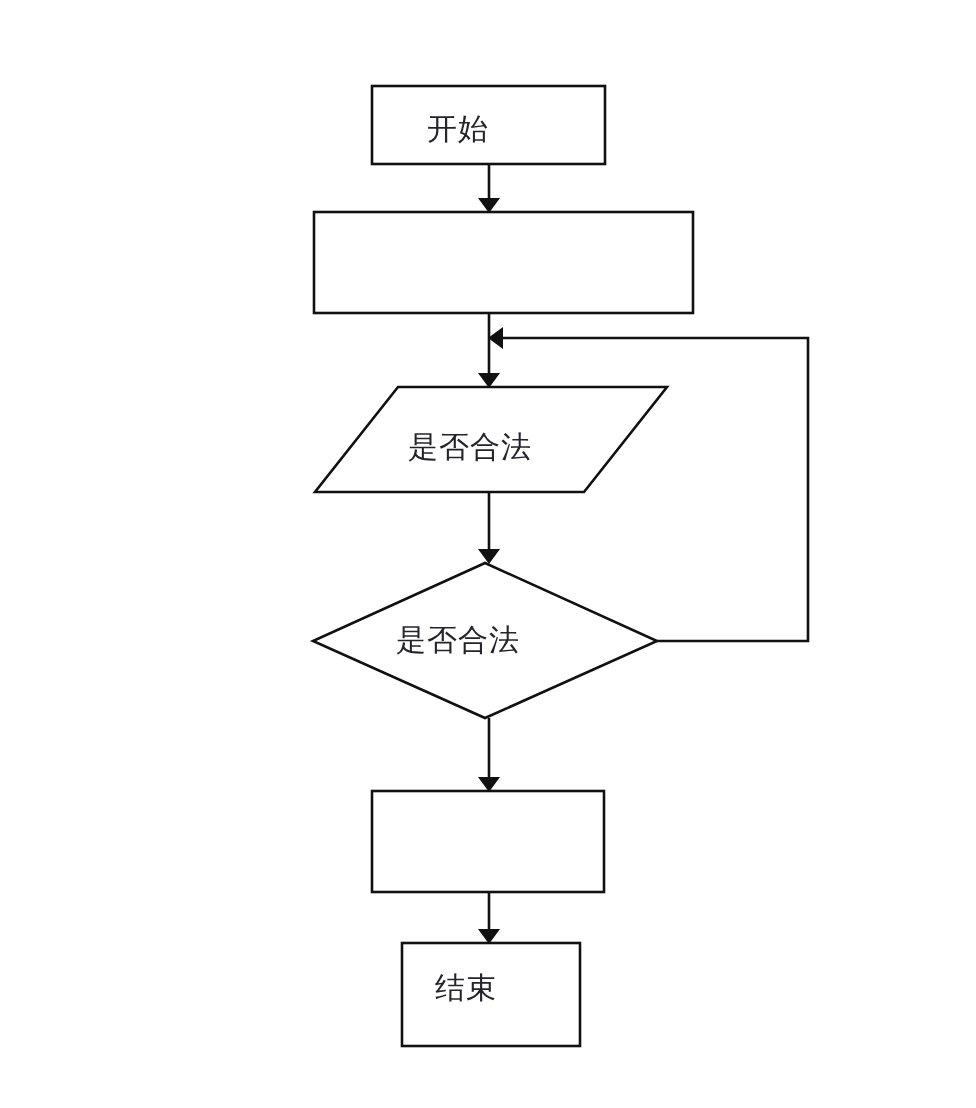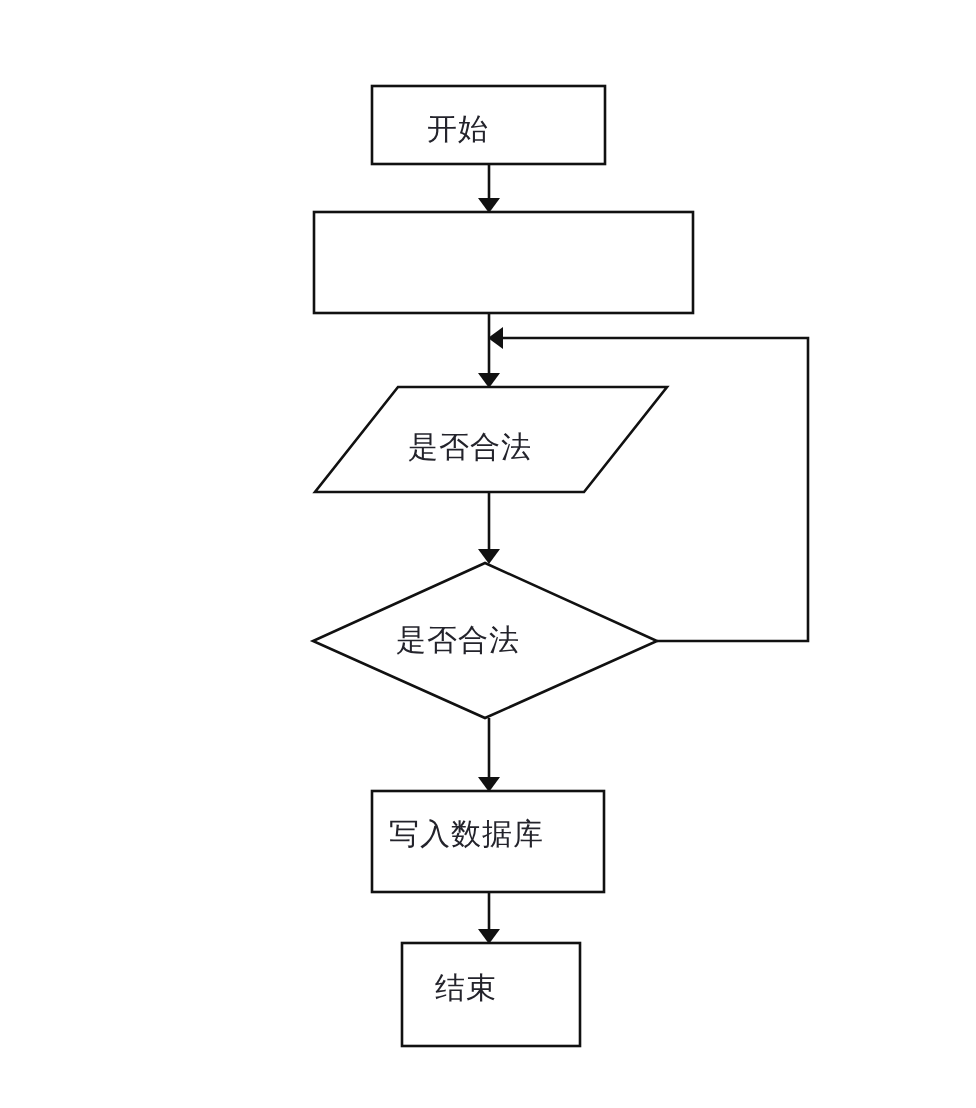--- a/index.html
+++ b/index.html
@@ -91,17 +91,16 @@
     <polygon class="arrow-head" points="503,327 503,349 488,338"></polygon>
   </svg>
 
   <div class="node-label" style="left:427px; top:107px;">开始</div>
 
 
   <div class="node-label" style="left:408px; top:425px;">是否合法</div>
 
   <div class="node-label" style="left:396px; top:618px;">是否合法</div>
 
-  <div class="node-label" style="left:389px; top:812px;">写入数据库</div>
 
   <div class="node-label" style="left:435px; top:966px;">结束</div>
 
 </div>
 
 </body></html>

